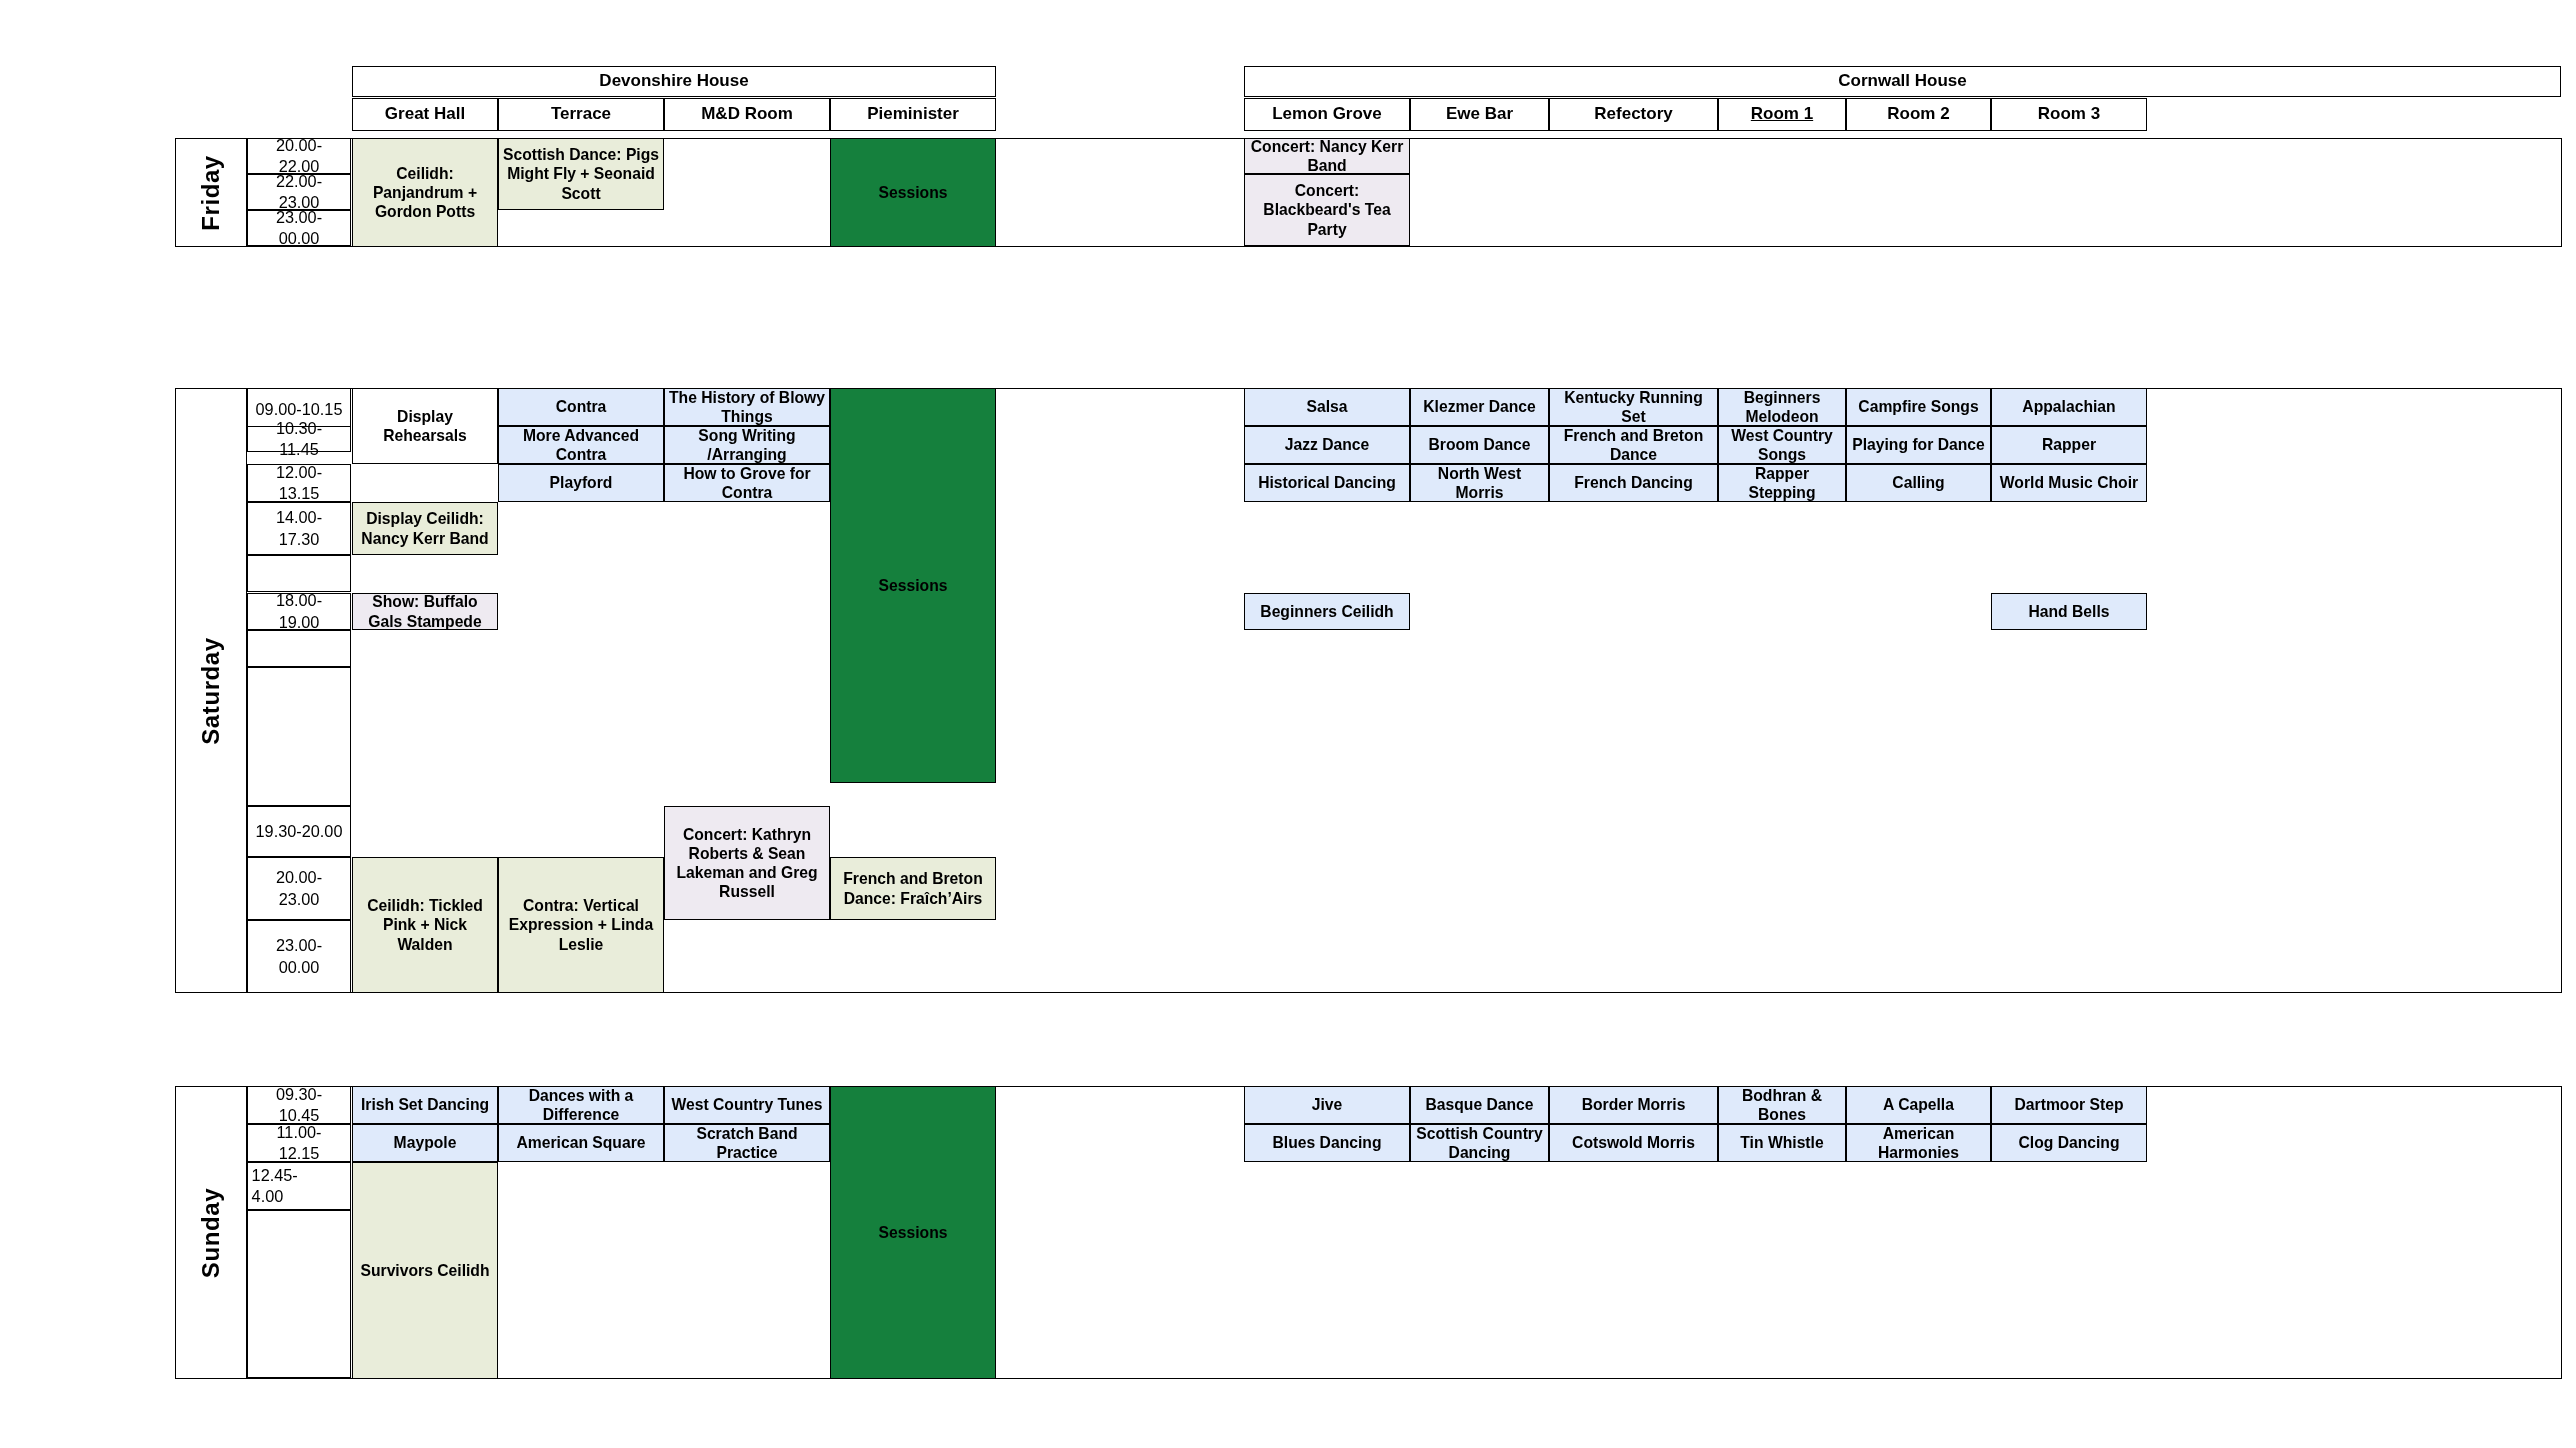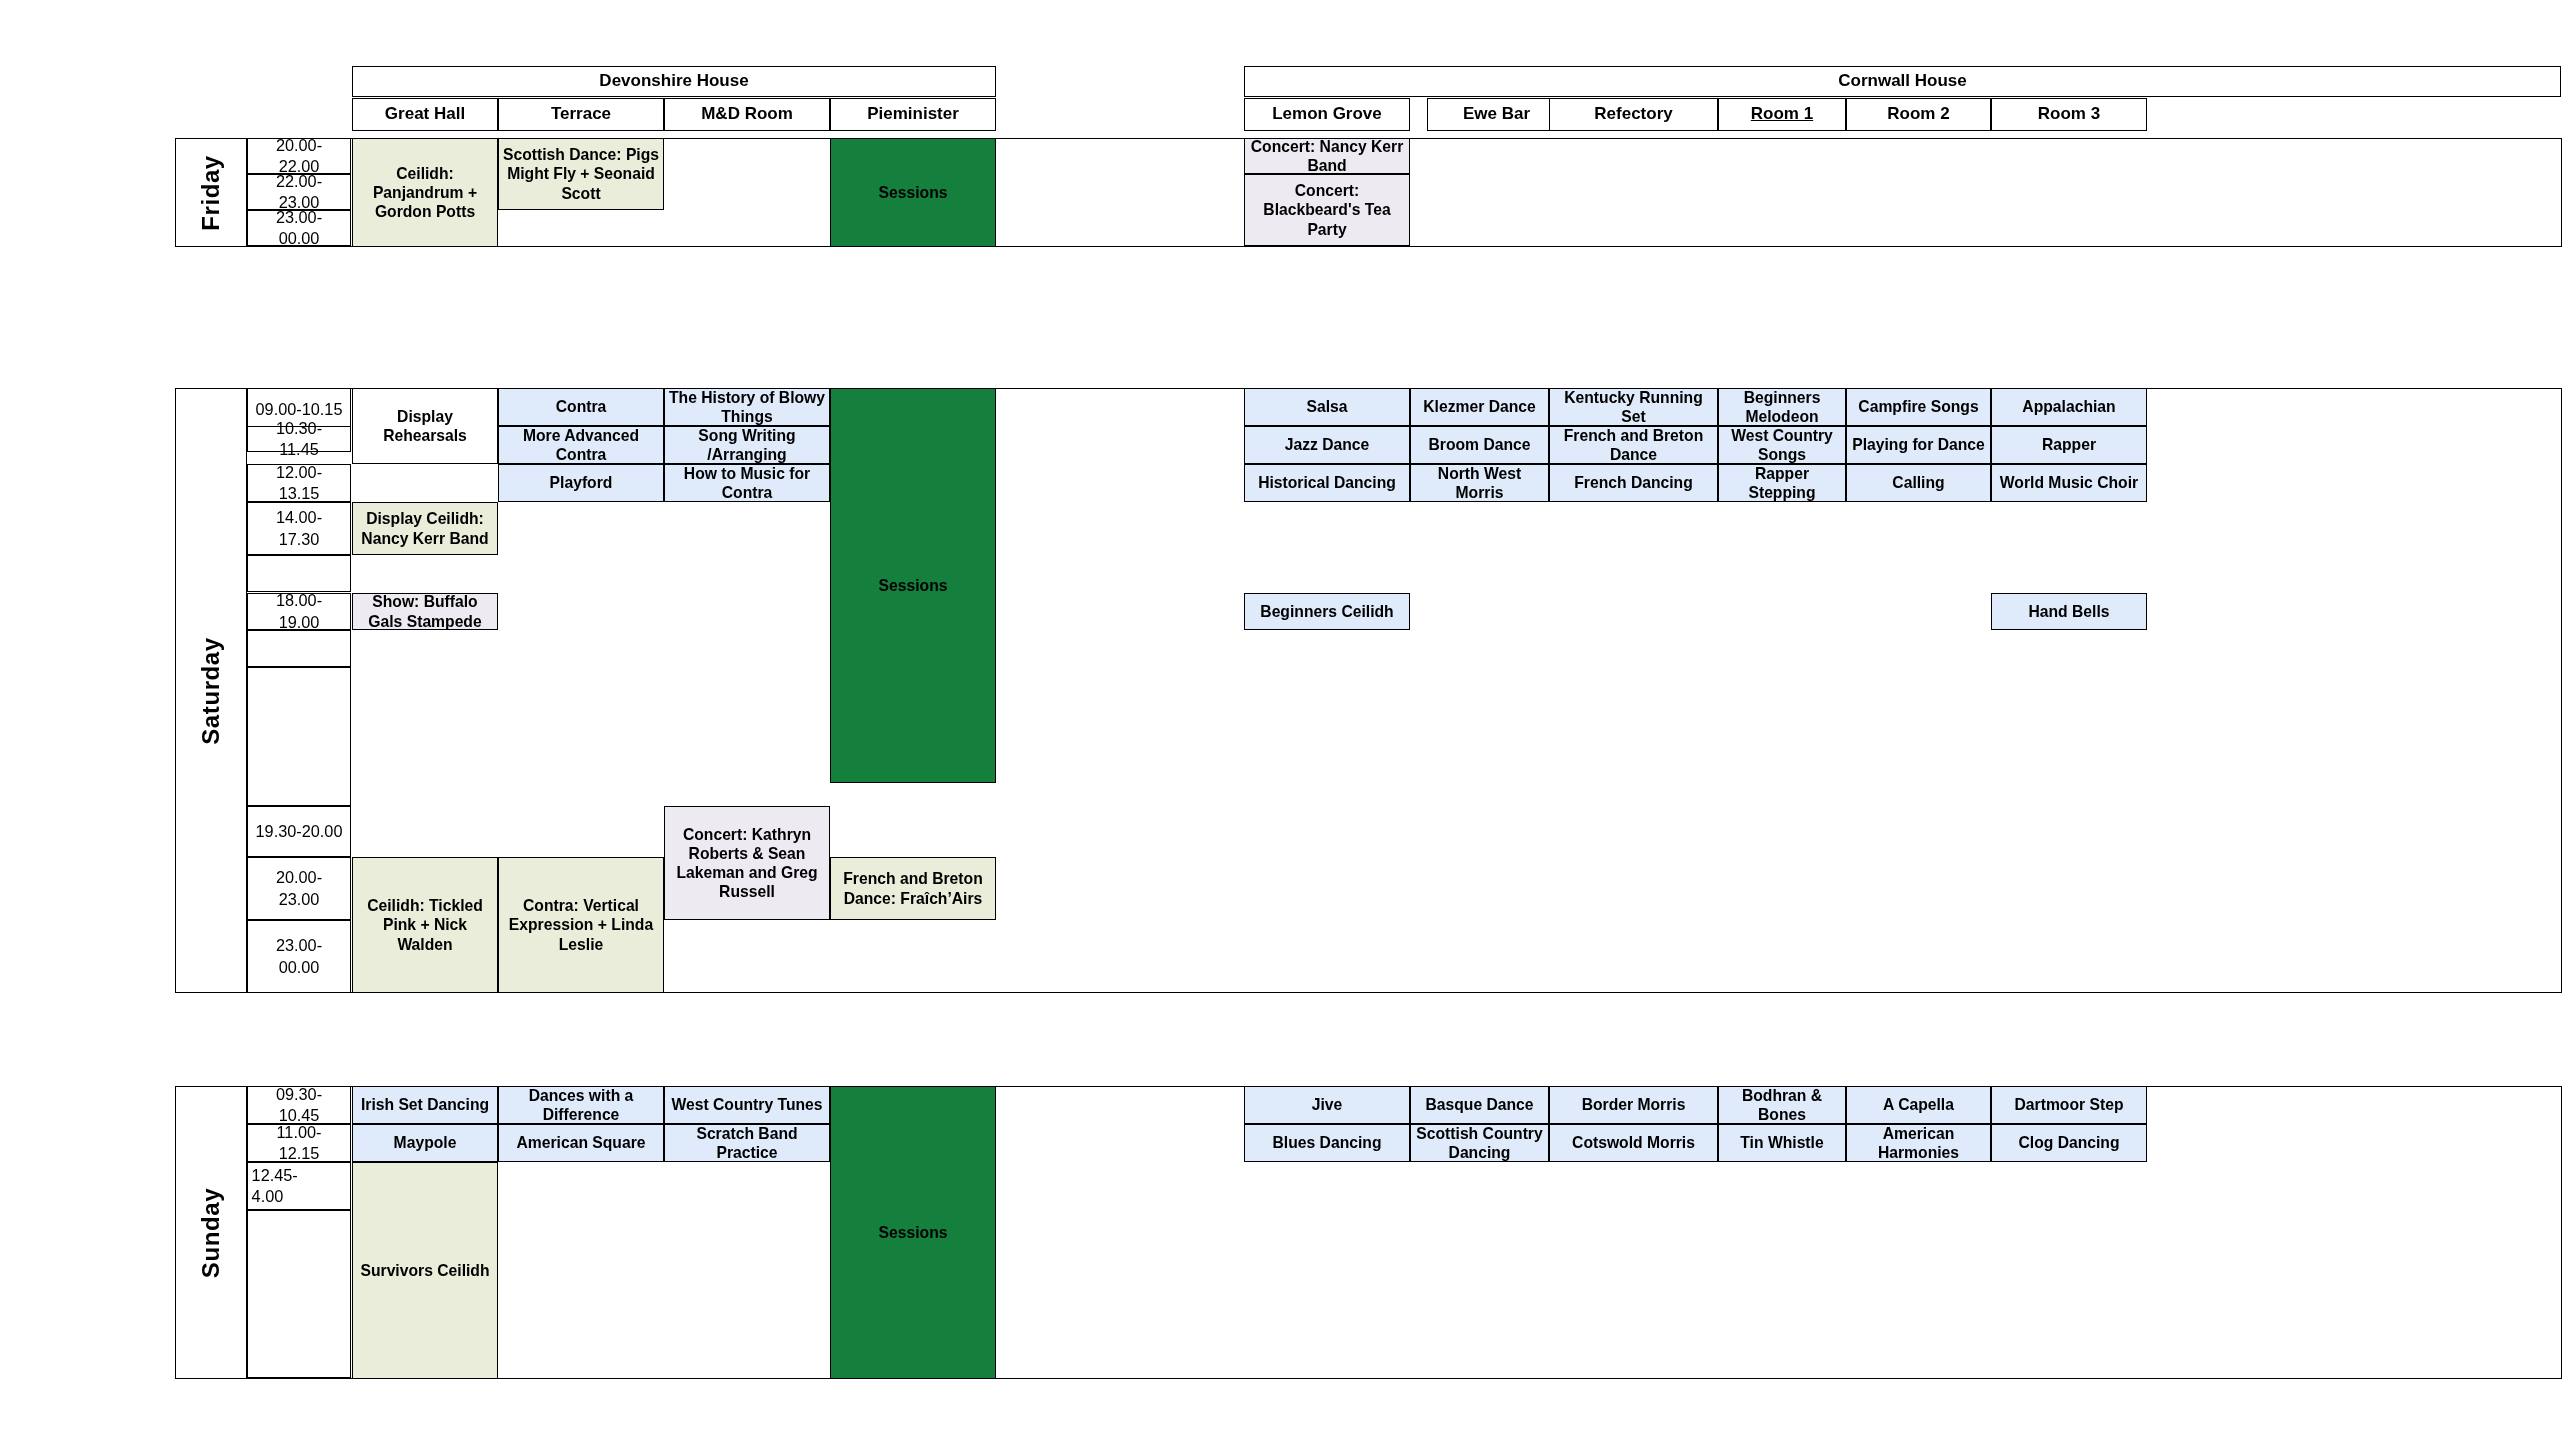--- a/index.html
+++ b/index.html
@@ -44,21 +44,21 @@
 <div id="page">
 
   <div class="blk" id="header-area">
       <div class="cell hdr house" style="left: 352px; top: 66px; width: 644px; height: 31px;">Devonshire House</div>
       <div class="cell hdr house" style="left: 1244px; top: 66px; width: 1317px; height: 31px;">Cornwall House</div>
       <div class="cell hdr" style="left: 352px; top: 98px; width: 146px; height: 33px;">Great Hall</div>
       <div class="cell hdr" style="left: 498px; top: 98px; width: 166px; height: 33px;">Terrace</div>
       <div class="cell hdr" style="left: 664px; top: 98px; width: 166px; height: 33px;">M&amp;D Room</div>
       <div class="cell hdr" style="left: 830px; top: 98px; width: 166px; height: 33px;">Pieminister</div>
       <div class="cell hdr" style="left: 1244px; top: 98px; width: 166px; height: 33px;">Lemon Grove</div>
-      <div class="cell hdr" style="left: 1410px; top: 98px; width: 139px; height: 33px; margin-left: 17px;">Ewe Bar</div>
+      <div class="cell hdr" style="left: 1410px; top: 98px; width: 139px; height: 33px;">Ewe Bar</div>
       <div class="cell hdr" style="left: 1549px; top: 98px; width: 169px; height: 33px;">Refectory</div>
       <div class="cell hdr" style="left: 1718px; top: 98px; width: 128px; height: 33px; text-decoration: underline;">Room 1</div>
       <div class="cell hdr" style="left: 1846px; top: 98px; width: 145px; height: 33px;">Room 2</div>
       <div class="cell hdr" style="left: 1991px; top: 98px; width: 156px; height: 33px;">Room 3</div>
     </div>
 
   <div class="blk" id="friday-block">
       <div class="frame" style="left: 175px; top: 138px; width: 2387px; height: 109px;"></div>
       <div class="daylab" style="left: 175px; top: 138px; width: 72px; height: 109px;">
         <span>Friday</span>
@@ -121,21 +121,21 @@
       <div class="cell time" style="left: 247px; top: 920px; width: 104px; height: 73px; flex-direction: column;">
         <div>23.00-</div>
         <div>00.00</div>
       </div>
       <div class="cell c-white" style="left: 352px; top: 388px; width: 146px; height: 76px;">Display Rehearsals</div>
       <div class="cell c-blue" style="left: 498px; top: 388px; width: 166px; height: 38px;">Contra</div>
       <div class="cell c-blue" style="left: 664px; top: 388px; width: 166px; height: 38px;">The History of Blowy Things</div>
       <div class="cell c-blue" style="left: 498px; top: 426px; width: 166px; height: 38px;">More Advanced Contra</div>
       <div class="cell c-blue" style="left: 664px; top: 426px; width: 166px; height: 38px;">Song Writing /Arranging</div>
       <div class="cell c-blue" style="left: 498px; top: 464px; width: 166px; height: 38px;">Playford</div>
-      <div class="cell c-blue" style="left: 664px; top: 464px; width: 166px; height: 38px;">How to Music for Contra</div>
+      <div class="cell c-blue" style="left: 664px; top: 464px; width: 166px; height: 38px;">How to Grove for Contra</div>
       <div class="cell c-cream" style="left: 830px; top: 388px; width: 166px; height: 395px;">Sessions</div>
       <div class="cell c-blue" style="left: 1244px; top: 388px; width: 166px; height: 38px;">Salsa</div>
       <div class="cell c-blue" style="left: 1410px; top: 388px; width: 139px; height: 38px;">Klezmer Dance</div>
       <div class="cell c-blue" style="left: 1549px; top: 388px; width: 169px; height: 38px;">Kentucky Running Set</div>
       <div class="cell c-blue" style="left: 1718px; top: 388px; width: 128px; height: 38px;">Beginners Melodeon</div>
       <div class="cell c-blue" style="left: 1846px; top: 388px; width: 145px; height: 38px;">Campfire Songs</div>
       <div class="cell c-blue" style="left: 1991px; top: 388px; width: 156px; height: 38px;">Appalachian</div>
       <div class="cell c-blue" style="left: 1244px; top: 426px; width: 166px; height: 38px;">Jazz Dance</div>
       <div class="cell c-blue" style="left: 1410px; top: 426px; width: 139px; height: 38px;">Broom Dance</div>
       <div class="cell c-blue" style="left: 1549px; top: 426px; width: 169px; height: 38px;">French and Breton Dance</div>

